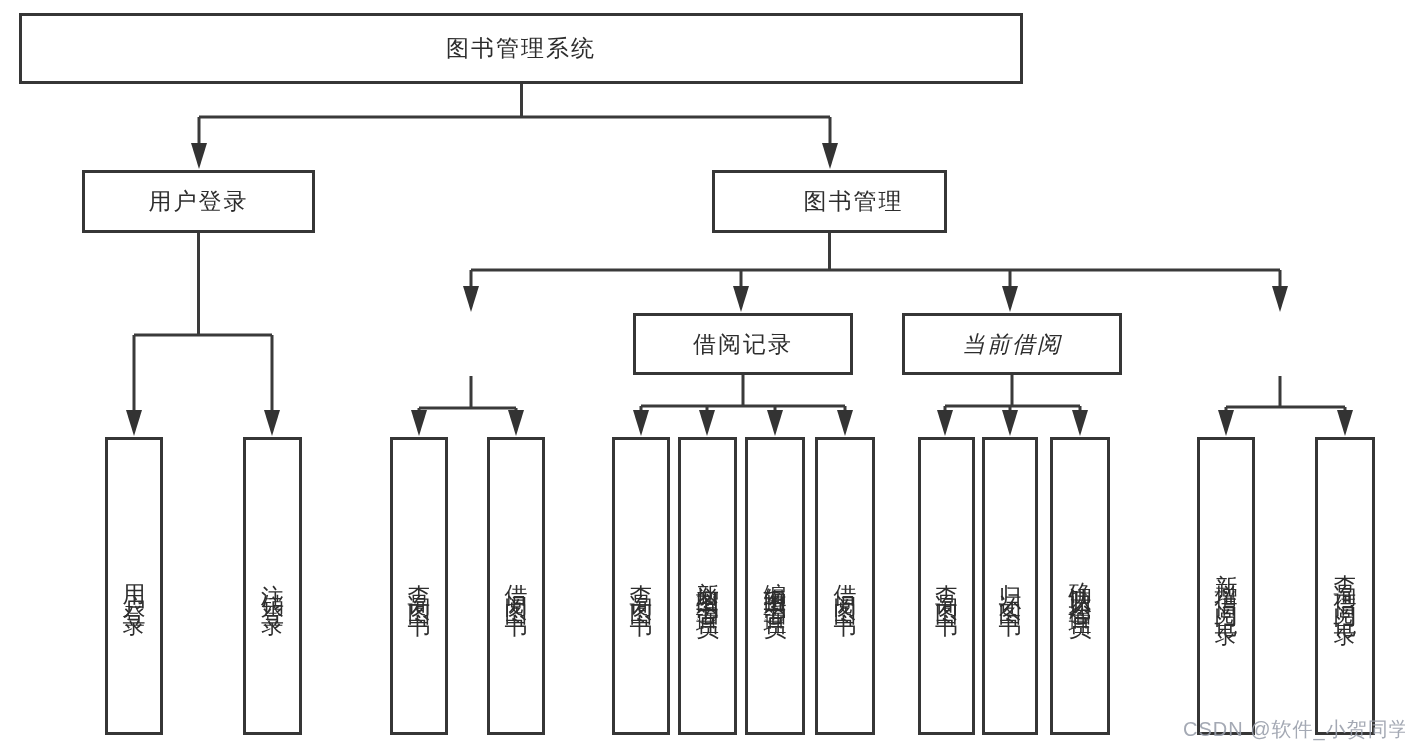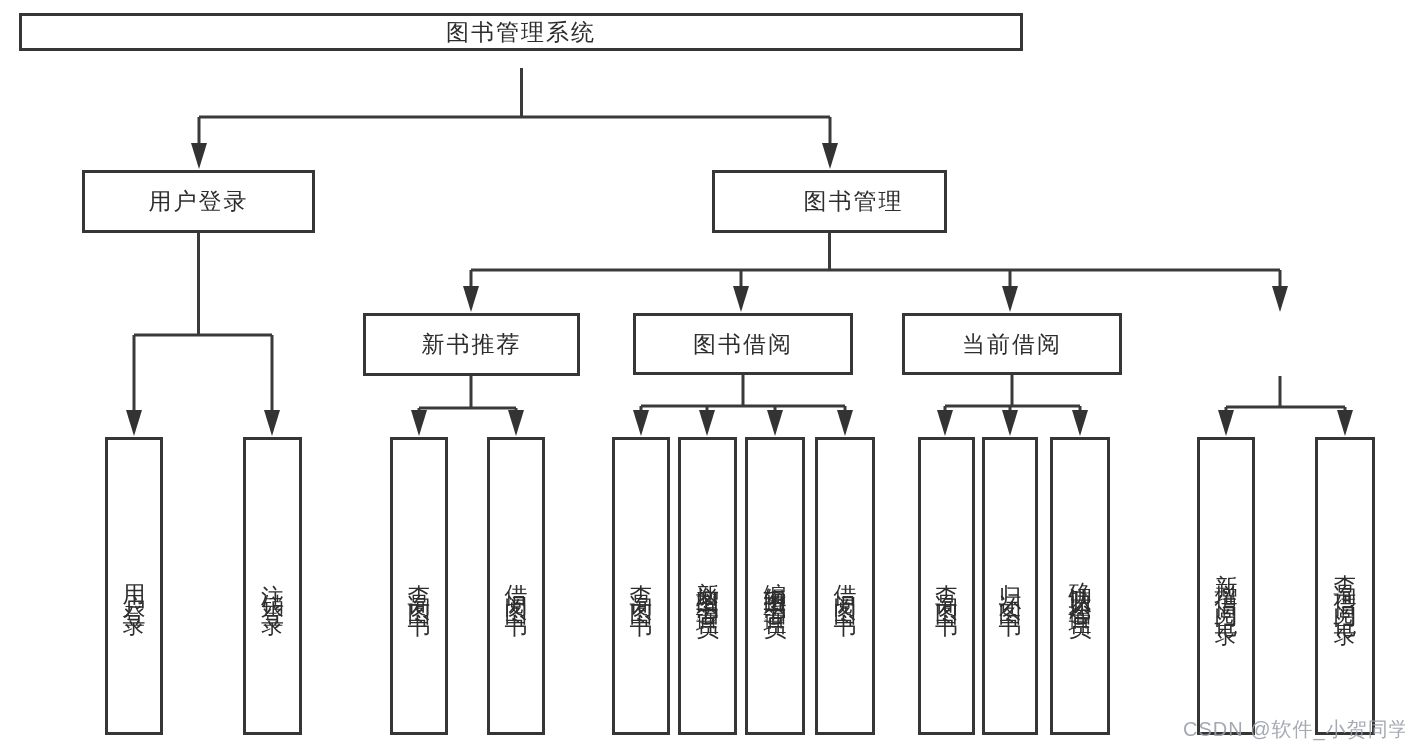--- a/index.html
+++ b/index.html
@@ -105,28 +105,27 @@
     <path class="stroke-line" d="M1012 375 V406 M945 406 H1080 M945 406 V412 M1010 406 V412 M1080 406 V412"></path>
     <polygon class="arrow-head" points="937,410 953,410 945,436"></polygon>
     <polygon class="arrow-head" points="1002,410 1018,410 1010,436"></polygon>
     <polygon class="arrow-head" points="1072,410 1088,410 1080,436"></polygon>
 
     <path class="stroke-line" d="M1280 376 V407 M1226 407 H1345 M1226 407 V412 M1345 407 V412"></path>
     <polygon class="arrow-head" points="1218,410 1234,410 1226,436"></polygon>
     <polygon class="arrow-head" points="1337,410 1353,410 1345,436"></polygon>
   </svg>
 
-  <div class="node hbox" style="left:19px; top:13px; width:1004px; height:38px;">图书管理系统</div>
+  <div class="node hbox" style="left:19px; top:13px; width:1004px; height:71px;">图书管理系统</div>
 
   <div class="node hbox" style="left:82px; top:170px; width:233px; height:63px;">用户登录</div>
   <div class="node hbox" style="left:712px; top:170px; width:235px; height:63px;padding-left:48px;">图书管理</div>
 
-  <div class="node hbox" style="left:363px; top:313px; width:217px; height:63px;">新书推荐</div>
-  <div class="node hbox" style="left:633px; top:313px; width:220px; height:62px;">图书借阅</div>
-  <div class="node hbox" style="left:902px; top:313px; width:220px; height:62px;">当前借阅</div>
+  <div class="node hbox" style="left:633px; top:313px; width:220px; height:62px;">借阅记录</div>
+  <div class="node hbox" style="left:902px; top:313px; width:220px; height:62px;font-style:italic;">当前借阅</div>
 
   <div class="node leaf" style="left:105px;">用户登录</div>
   <div class="node leaf" style="left:243px; width:59px;">注销登录</div>
 
   <div class="node leaf" style="left:390px;">查询图书</div>
   <div class="node leaf" style="left:487px;">借阅图书</div>
 
   <div class="node leaf" style="left:612px;">查询图书</div>
   <div class="node leaf tight" style="left:678px; width:59px;">新增图书（管理员）</div>
   <div class="node leaf tight" style="left:745px; width:60px;">编辑图书（管理员）</div>

